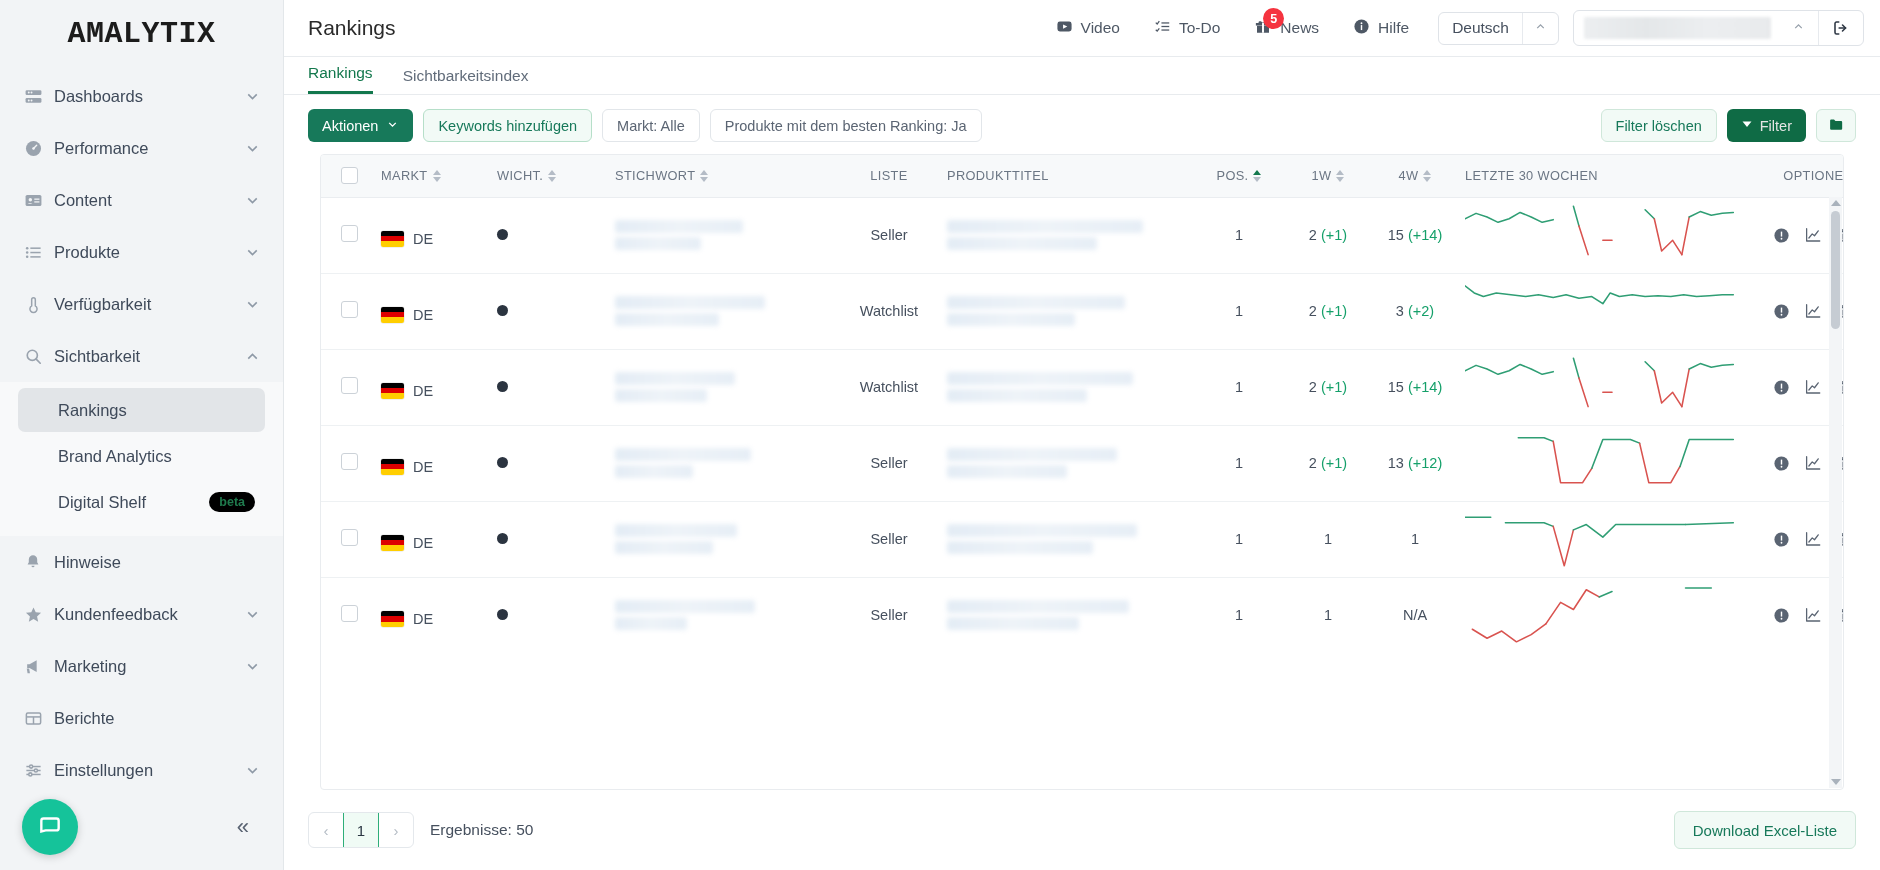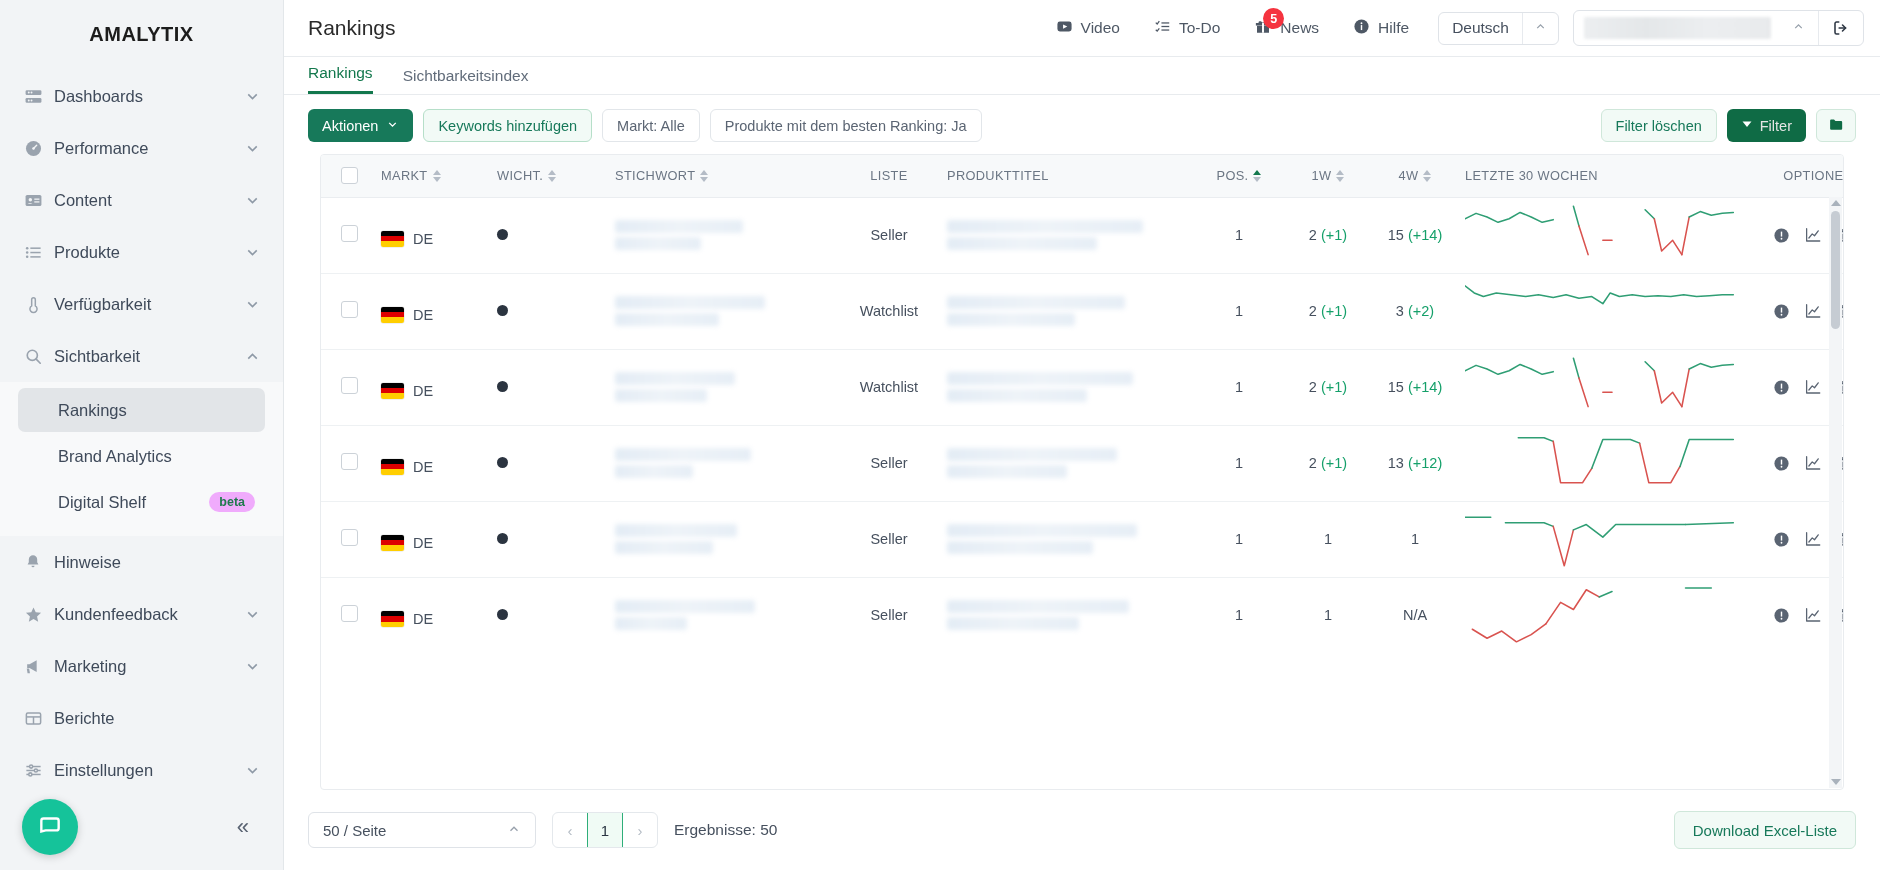--- a/index.html
+++ b/index.html
@@ -16,40 +16,40 @@
   .sidebar {
     width: 284px; height: 870px;
     background: #f2f4f6;
     border-right: 1px solid #e3e7ea;
     display: flex; flex-direction: column;
     position: relative;
     flex: 0 0 284px;
   }
   .logo {
     height: 68px; display: flex; align-items: center; justify-content: center;
-    font-size: 20px; font-weight: bold; letter-spacing: 0.5px; color: #1c1c1c;
+    font-size: 30px; font-weight: bold; letter-spacing: 0.5px; color: #1c1c1c; font-family: Liberation Mono, monospace;
   }
   .nav { flex: 1; overflow: hidden; padding-top: 2px; }
   .nav-item {
     height: 52px; display: flex; align-items: center;
     padding: 0 22px 0 24px; cursor: pointer; font-size: 16.5px; color: #3f4a5a;
   }
   .nav-item .ico { width: 30px; display:flex; align-items:center; color:#9aa3ae; flex:0 0 30px;}
   .nav-item .lbl { flex: 1; }
   .nav-item .chev { color: #8e99a6; display:flex; align-items:center;}
   .nav-sub-wrap { background: #f8f9fa; padding: 4px 0 10px 0; }
   .nav-sub {
     height: 44px; display: flex; align-items: center;
     margin: 2px 18px; padding-left: 40px; border-radius: 7px;
     font-size: 16.5px; color: #3f4a5a; cursor: pointer;
   }
   .nav-sub.active { background: #e2e5e8; }
   .beta-badge {
     margin-left: auto; margin-right: 10px;
-    background: #f0abfc; color: #1f7a4d; font-size: 12.5px;
+    background: #000000; color: #1f7a4d; font-size: 12.5px;
     padding: 3px 10px; border-radius: 11px; font-weight: 600;
   }
   .sidebar-bottom {
     height: 86px; display: flex; align-items: center; justify-content: space-between;
     padding: 0 34px 0 22px;
   }
   .help-bubble {
     width: 56px; height: 56px; border-radius: 50%;
     background: #15c39a; display: flex; align-items: center; justify-content: center;
     box-shadow: 0 2px 8px rgba(0,0,0,0.18); cursor: pointer;
@@ -1030,28 +1030,20 @@
       </table>
 
       <div class="scrollbar">
         <span class="sb-arrow up"></span>
         <span class="sb-thumb"></span>
         <span class="sb-arrow dn"></span>
       </div>
     </div>
 
     <div class="footer">
-      <div class="per-page">
-        <span>50 / Seite</span>
-        <span>
-          <svg width="14" height="14" viewBox="0 0 24 24" fill="none" stroke="#98a1ac" stroke-width="2.3">
-              <polyline points="6 15 12 9 18 15"></polyline>
-            </svg>
-        </span>
-      </div>
       <div class="pager">
         <span class="pg">‹</span>
         <span class="pg num">1</span>
         <span class="pg">›</span>
       </div>
       <div class="results">Ergebnisse: 50</div>
       <div class="spacer"></div>
       <div class="btn-excel">Download Excel-Liste</div>
     </div>
 

